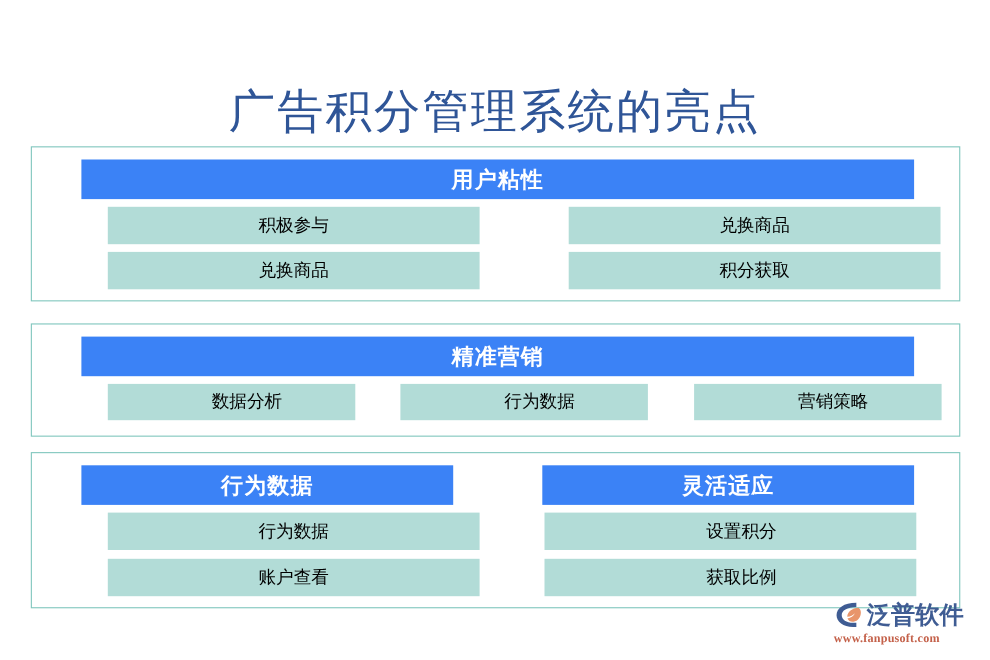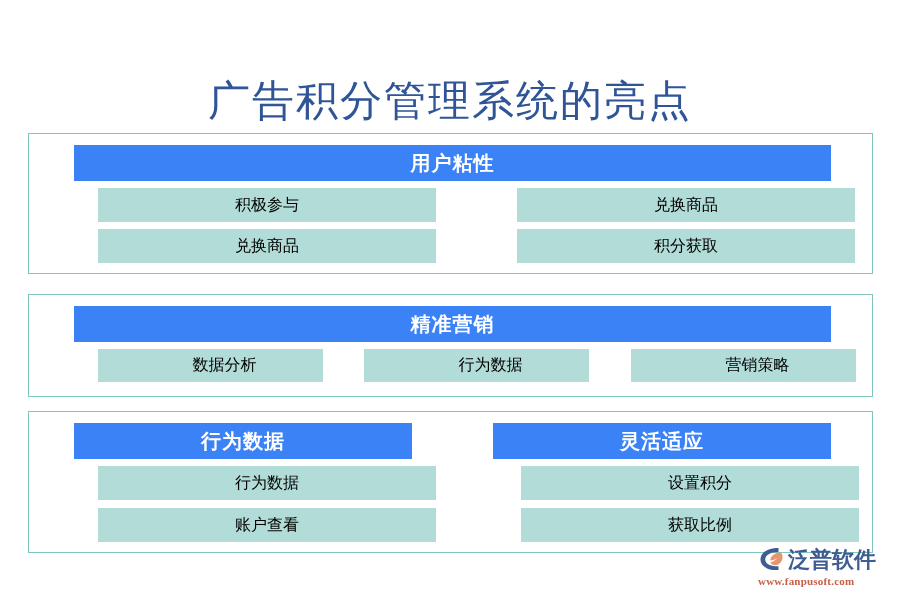--- a/index.html
+++ b/index.html
@@ -103,21 +103,21 @@
 
   
   .s2-item { width: 225px; height: 33px; top: 54px; padding-left: 28px; }
   .s2-c0 { left: 45px; }
   .s2-c1 { left: 311px; }
   .s2-c2 { left: 578px; }
 
   
   .s3-item { width: 338px; height: 34px; }
   .s3-c0 { left: 45px; }
-  .s3-c1 { left: 468px; padding-left: 20px; }
+  .s3-c1 { left: 442px; padding-left: 20px; }
   .s3-r0 { top: 54px; }
   .s3-r1 { top: 96px; }
 
   
   #logo {
     position: absolute;
     left: 758px;
     top: 546px;
     width: 136px;
     height: 44px;

